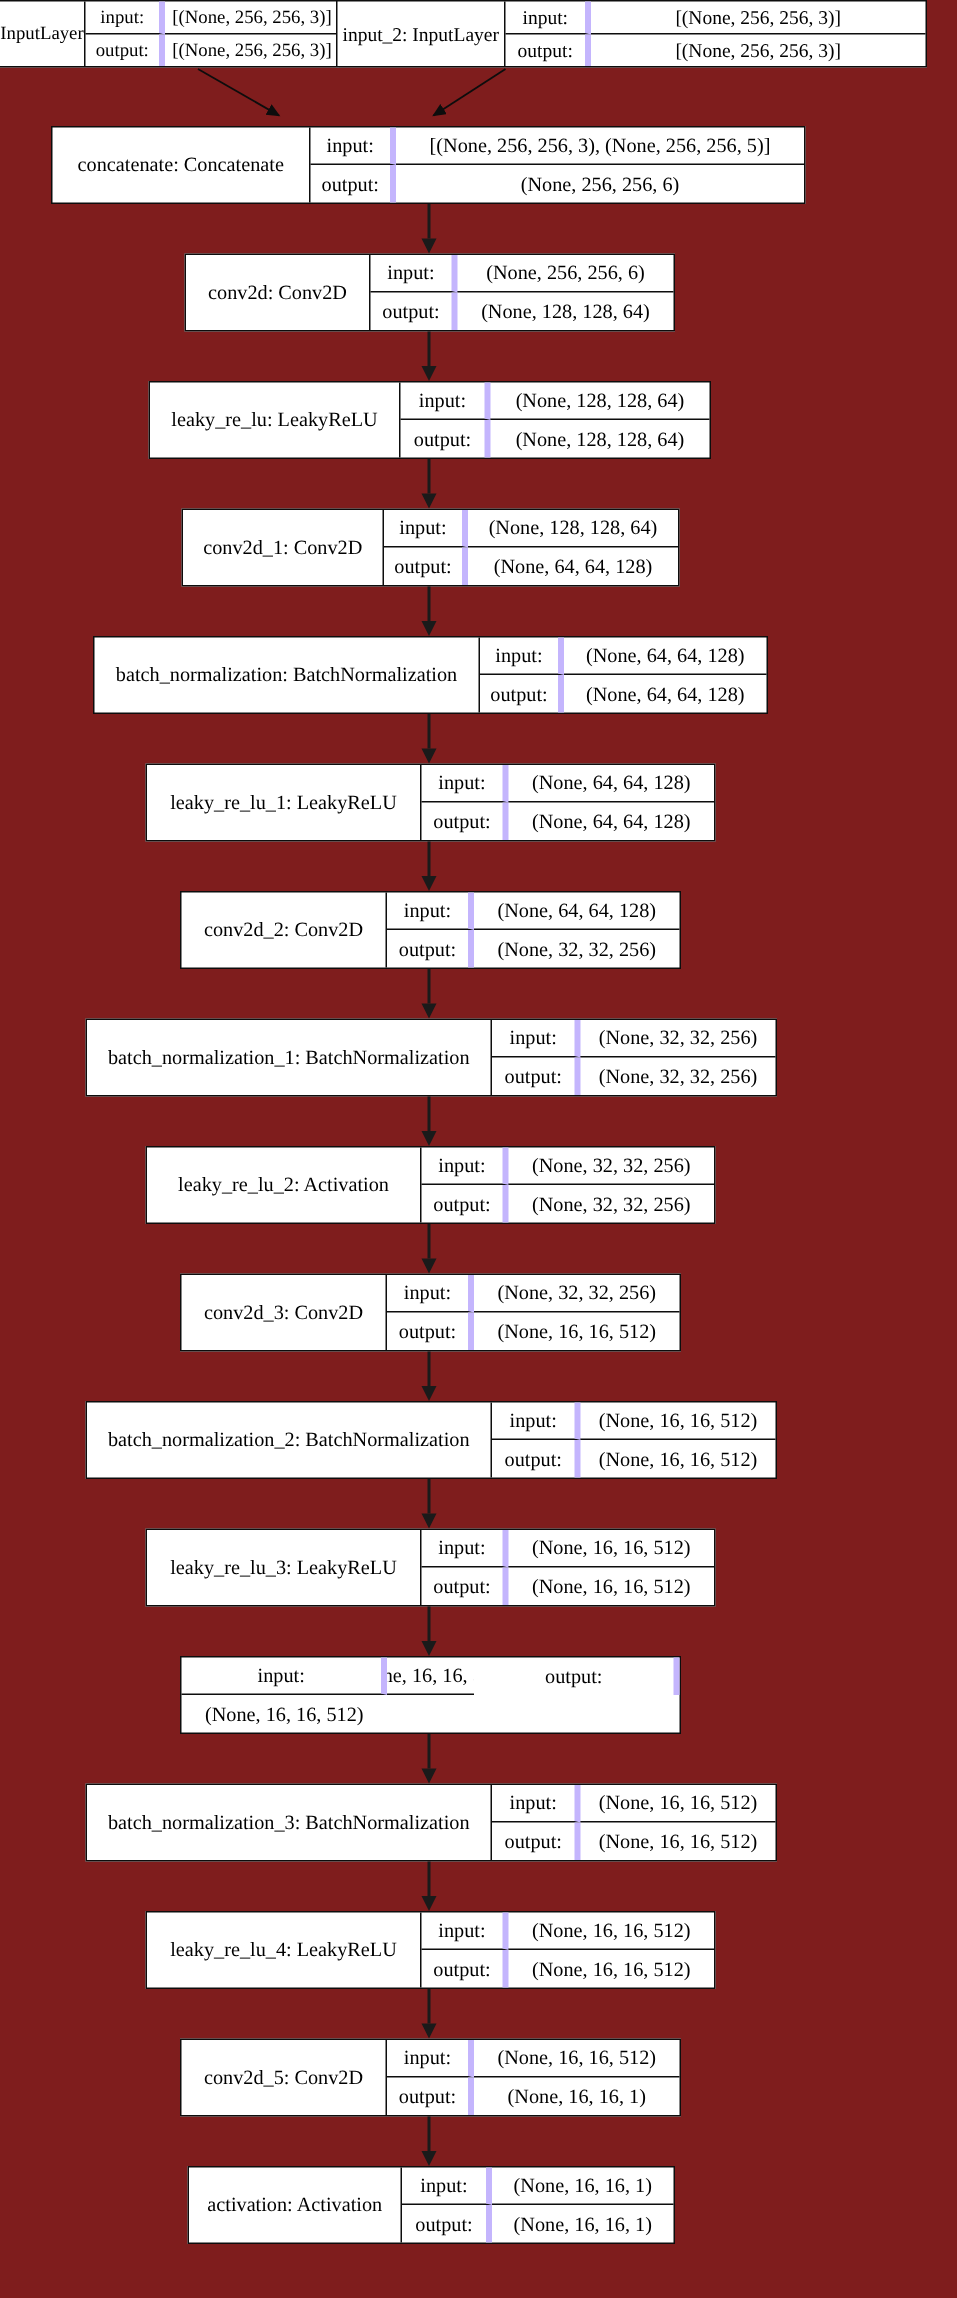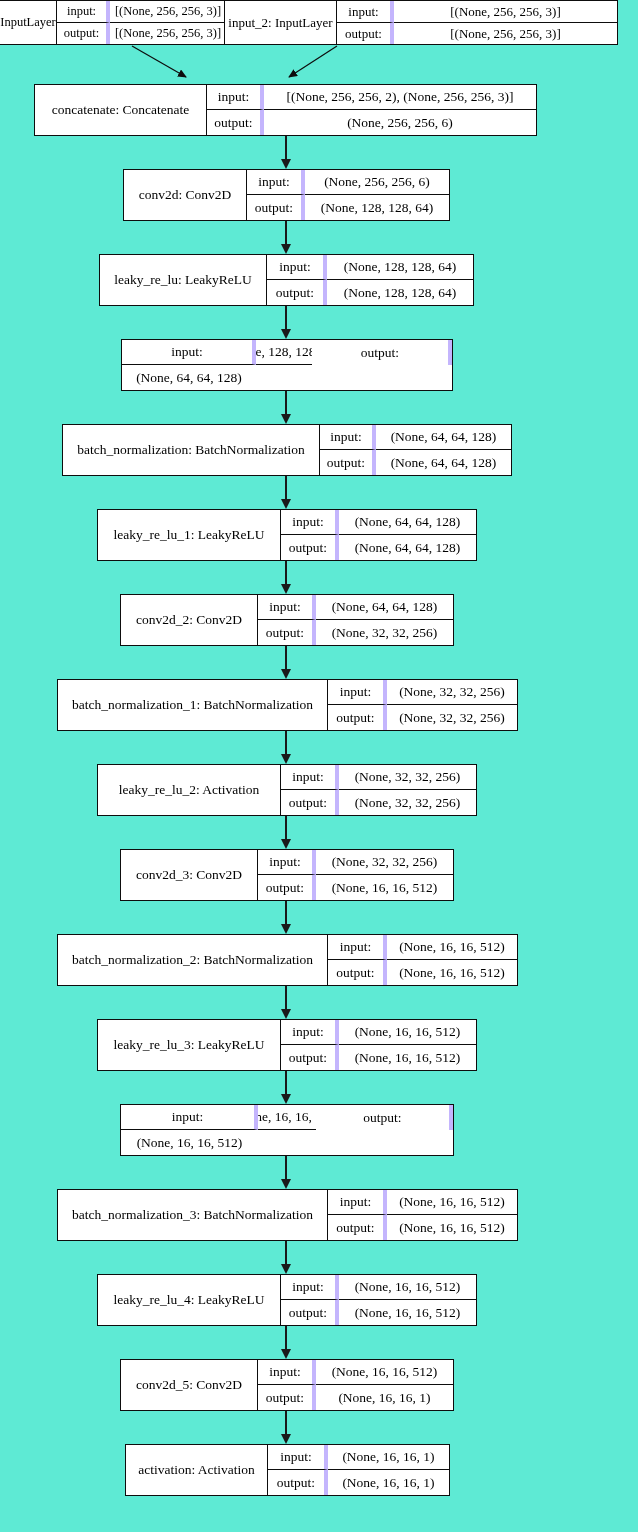--- a/index.html
+++ b/index.html
@@ -3,21 +3,21 @@
 <meta charset="utf-8">
 <style>
   html,body{margin:0;padding:0;}
   body{
     width:638px;height:1532px;background:#ffffff;
     font-family:"Liberation Serif", "DejaVu Serif", serif;
     color:#000;
   }
   .canvas{
     position:relative;width:638px;height:1532px;
-    background:#5eead4;overflow:hidden;
+    background:#7f1d1d;overflow:hidden;
   }
   
   .node{
     position:absolute;
     display:grid;
     grid-template-columns:var(--nw) var(--lw) var(--vw);
     grid-template-rows:1fr 1fr;
     height:52px;
     box-sizing:border-box;
     border:1.5px solid #0d0d0d;
@@ -71,21 +71,21 @@
         <path d="M0,0 L9,4 L0,8 z" fill="#0d0d0d"></path>
       </marker>
     </defs>
     <line x1="132" y1="1" x2="186" y2="32" stroke="#0d0d0d" stroke-width="1.2" marker-end="url(#ah)"></line>
     <line x1="337" y1="1" x2="289" y2="32" stroke="#0d0d0d" stroke-width="1.2" marker-end="url(#ah)"></line>
   </svg>
 
   <div class="node" style="left:34px;top:84px;--nw:172px;--lw:57px;--vw:272px;">
     <div class="cell name">concatenate: Concatenate</div>
     <div class="cell lbl in">input:</div>
-    <div class="cell val in">[(None, 256, 256, 2), (None, 256, 256, 3)]</div>
+    <div class="cell val in">[(None, 256, 256, 3), (None, 256, 256, 5)]</div>
     <div class="cell lbl">output:</div>
     <div class="cell val">(None, 256, 256, 6)</div>
   </div>
 
   <div class="node" style="left:123px;top:169px;--nw:123px;--lw:58px;--vw:144px;">
     <div class="cell name">conv2d: Conv2D</div>
     <div class="cell lbl in">input:</div>
     <div class="cell val in">(None, 256, 256, 6)</div>
     <div class="cell lbl">output:</div>
     <div class="cell val">(None, 128, 128, 64)</div>
@@ -93,20 +93,21 @@
 
   <div class="node" style="left:99px;top:254px;--nw:167px;--lw:60px;--vw:146px;">
     <div class="cell name">leaky_re_lu: LeakyReLU</div>
     <div class="cell lbl in">input:</div>
     <div class="cell val in">(None, 128, 128, 64)</div>
     <div class="cell lbl">output:</div>
     <div class="cell val">(None, 128, 128, 64)</div>
   </div>
 
   <div class="node" style="left:121px;top:339px;--nw:134px;--lw:56px;--vw:140px;">
+    <div class="cell name">conv2d_1: Conv2D</div>
     <div class="cell lbl in">input:</div>
     <div class="cell val in">(None, 128, 128, 64)</div>
     <div class="cell lbl">output:</div>
     <div class="cell val">(None, 64, 64, 128)</div>
   </div>
 
   <div class="node" style="left:62px;top:424px;--nw:257px;--lw:56px;--vw:135px;">
     <div class="cell name">batch_normalization: BatchNormalization</div>
     <div class="cell lbl in">input:</div>
     <div class="cell val in">(None, 64, 64, 128)</div>

